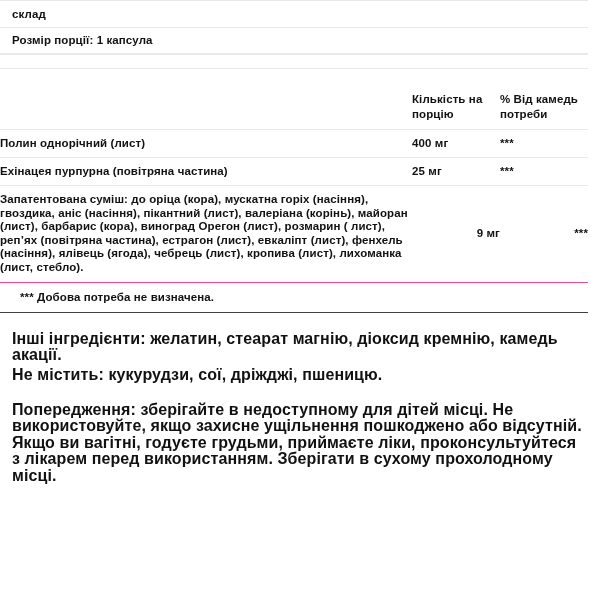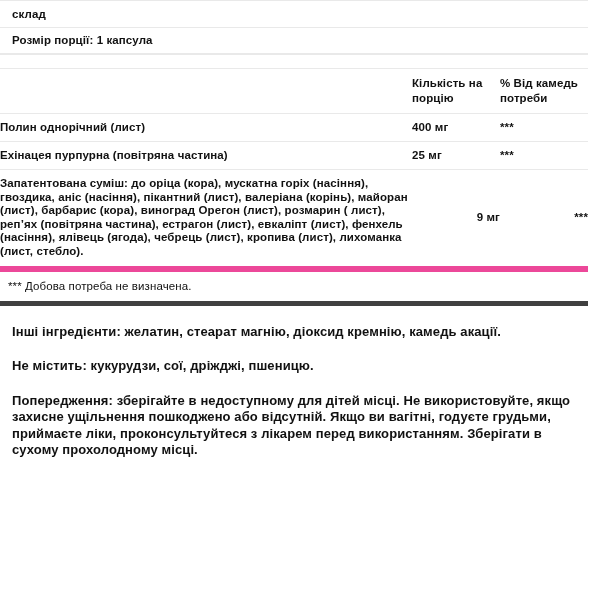--- a/index.html
+++ b/index.html
@@ -71,64 +71,64 @@
   table.facts td {
     text-align: left;
     vertical-align: top;
     padding: 6px 0 6px 0;
     border-top: 1px solid #e9e9e9;
     font-weight: bold;
     line-height: 15px;
   }
   table.facts thead th {
     border-top: 1px solid #e9e9e9;
-    padding-top: 7px;
+    padding-top: 23px;
     padding-bottom: 7px;
     margin-top: 36px;
   }
   table.facts tbody tr:last-child td {
-    border-bottom: 6px solid #ec4899;
+    border-bottom: 1px solid #ec4899;
   }
   td.name, th.name  { padding-left: 12px; padding-right: 10px; }
   td.amount, th.amount { padding-right: 8px; }
   td.dv, th.dv { padding-right: 8px; }
 
   tr.blend td { padding-top: 7px; padding-bottom: 7px; }
   tr.blend td.amount,
   tr.blend td.dv {
     vertical-align: middle;
     text-align: right;
   }
   .blend-text {
     display: block;
     line-height: 13.6px;
   }
 
   
   .footnote {
     width: 588px;
-    padding: 7px 0 7px 8px;
+    padding: 7px 0 7px 20px;
     font-size: 11.5px;
-    font-weight: normal;
+    font-weight: bold;
     line-height: 15px;
     box-sizing: border-box;
-    border-bottom: 5px solid #404040;
+    border-bottom: 1px solid #404040;
     letter-spacing: .1px;
   }
 
   
   .para {
     padding: 0 12px;
-    font-size: 13px;
+    font-size: 16px;
     font-weight: bold;
     line-height: 16px;
     letter-spacing: .1px;
   }
   .para.other       { margin-top: 18px; }
-  .para.free        { margin-top: 18px; }
+  .para.free        { margin-top: 4px; }
   .para.warning     { margin-top: 19px; padding-right: 14px; line-height: 16.5px; }
 </style>
 </head>
 <body>
 
 <div class="panel">
 
   <div class="info-block">
     <div class="rule rule-inner"></div>
     <div class="info-row first">склад</div>

